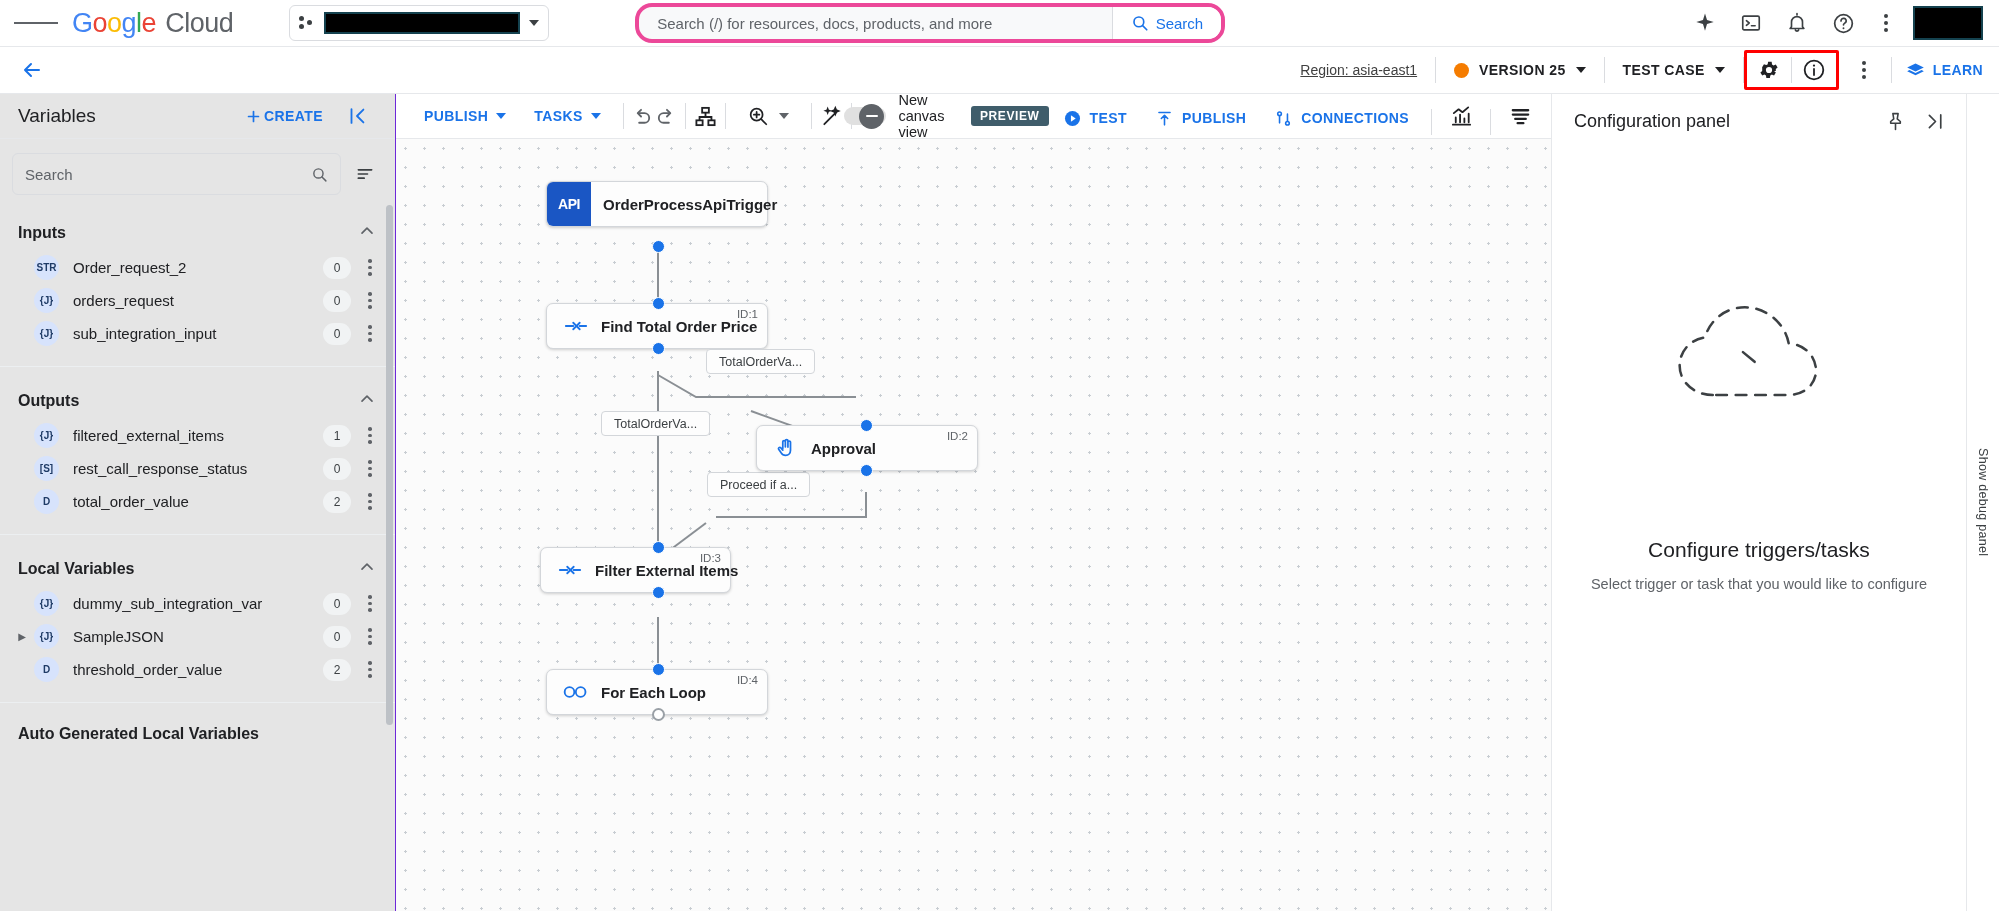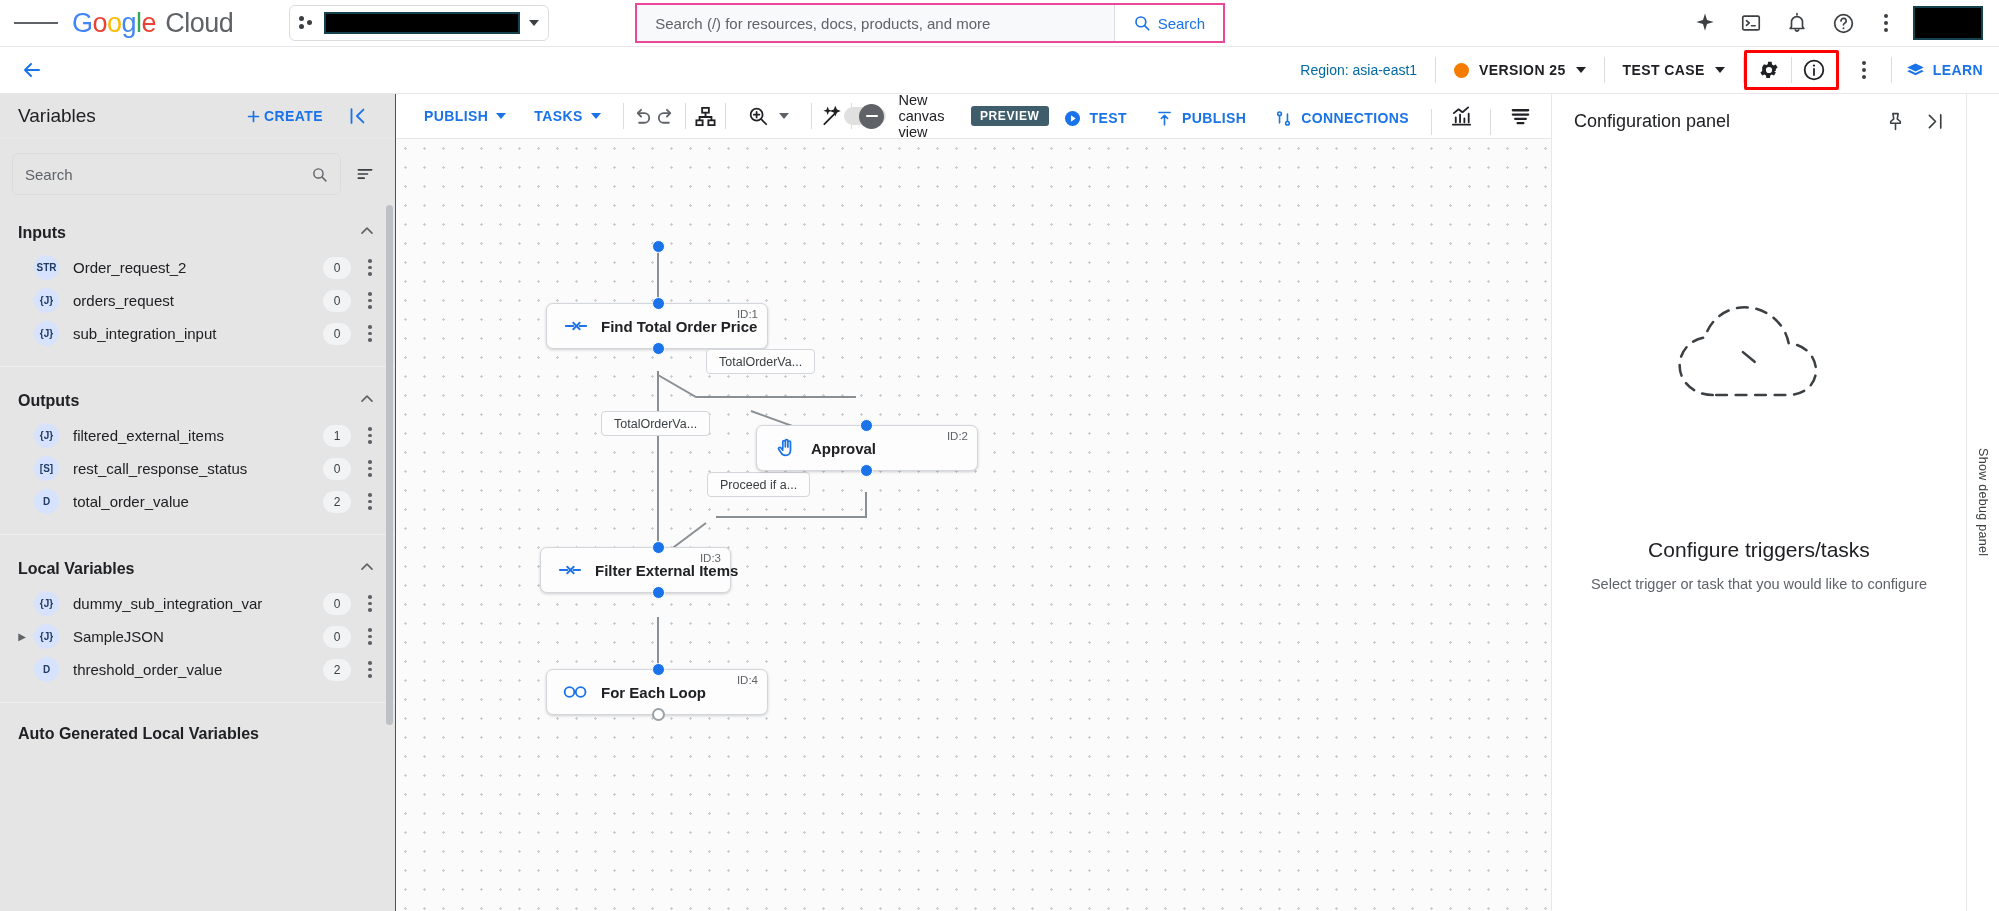--- a/index.html
+++ b/index.html
@@ -33,21 +33,21 @@
   .dots-icon i { position:absolute; width:5px; height:5px; border-radius:50%; background:#3c4043; }
   .dots-icon i:nth-child(1){left:0;top:1px;}
   .dots-icon i:nth-child(2){left:8px;top:5px;}
   .dots-icon i:nth-child(3){left:0;top:9px;}
   .redact { background:#000; border:2px solid #14424f; display:block; }
   .proj-redact { width: 196px; height: 22px; }
   .caret { width:0;height:0;border-left:5px solid transparent;border-right:5px solid transparent;border-top:6px solid #3c4043; flex:none;}
 
   .searchwrap {
     margin-left: 86px; height: 40px; width: 590px;
-    border: 2px solid #ec4899; border-radius: 0; background:#f8f9fa;
+    border: 4px solid #ec4899; border-radius: 17px; background:#f8f9fa;
     display:flex; align-items:center; overflow:hidden;
   }
   .searchwrap input {
     flex:1; border:none; outline:none; background:transparent; height:100%;
     padding: 0 18px; font-size: 15px; color:#3c4043;
     font-family: "Liberation Sans", sans-serif;
   }
   .searchwrap input::placeholder { color:#5f6368; }
   .search-btn {
     display:flex; align-items:center; gap:7px; padding: 0 18px; height:100%;
@@ -62,21 +62,21 @@
   .avatar-redact { width:70px; height:34px; margin-left:4px; }
 
   
   .pagehead {
     height: 47px; display:flex; align-items:center; border-bottom:1px solid #e6e8eb;
     padding: 0 16px 0 12px; background:#fff;
   }
   .back-arrow { width:40px;height:40px;display:flex;align-items:center;justify-content:center;color:#1a73e8;cursor:pointer;font-size:22px;}
   .page-title { font-size: 21px; color:#202124; margin-left:22px; letter-spacing:0.1px;}
   .ph-right { margin-left:auto; display:flex; align-items:center; }
-  .region-label { font-size:14px; color:#0369a1; padding-right:18px;}
+  .region-label { font-size:14px; color:#404040; padding-right:18px;text-decoration:underline;}
   .vsep { width:1px; height:26px; background:#dadce0; }
   .vbtn { display:flex;align-items:center;gap:10px; padding:0 18px; height:34px; cursor:pointer;
           font-size:14px; font-weight:700; color:#202124; letter-spacing:0.4px;}
   .ver-dot { width:15px;height:15px;border-radius:50%; background:#f57c00; display:block;}
   .mini-caret{width:0;height:0;border-left:5px solid transparent;border-right:5px solid transparent;border-top:6px solid #202124;}
   .red-outline { border:3px solid #ff0000; border-radius:2px; display:flex; align-items:center; height:40px; }
   .icon-btn { width:44px;height:38px;display:flex;align-items:center;justify-content:center;cursor:pointer;color:#202124;}
   .learn-btn { display:flex;align-items:center;gap:8px;color:#1a73e8;font-size:14px;font-weight:600;letter-spacing:0.4px;cursor:pointer;padding-left:14px;}
 
   
@@ -584,20 +584,24 @@
         <path d="M470,300 L470,320" stroke="#8a8f94" stroke-width="2" fill="none"></path>
         <path d="M355,272 L460,310" stroke="#8a8f94" stroke-width="2" fill="none"></path>
 
         <path d="M470,353 L470,378 L320,378" stroke="#8a8f94" stroke-width="2" fill="none"></path>
         <path d="M310,384 L262,420" stroke="#8a8f94" stroke-width="2" fill="none"></path>
 
         <path d="M262,478 L262,556" stroke="#8a8f94" stroke-width="2" fill="none"></path>
         <path d="M256,550 L262,562 L268,550 Z" fill="#8a8f94"></path>
       </svg>
 
+      <div class="node" style="left:150px; top:42px; width:222px; padding-left:56px;">
+        <span class="api-badge">API</span>
+        <span class="nlabel" style="margin-left:0;">OrderProcessApiTrigger</span>
+      </div>
       <span class="port" style="left:256px; top:101px;"></span>
 
       <div class="node" style="left:150px; top:164px; width:222px;">
         <span class="nic">
           <svg width="24" height="20" viewBox="0 0 26 20" fill="none" stroke="#1a73e8" stroke-width="2">
             <path d="M2 10h8M10 6.5L13.5 10 10 13.5" stroke-linecap="round" stroke-linejoin="round"></path>
             <path d="M24 10h-7M17 6.5L13.5 10 17 13.5" stroke-linecap="round" stroke-linejoin="round"></path>
           </svg>
         </span>
         <span class="nlabel">Find Total Order Price</span>

